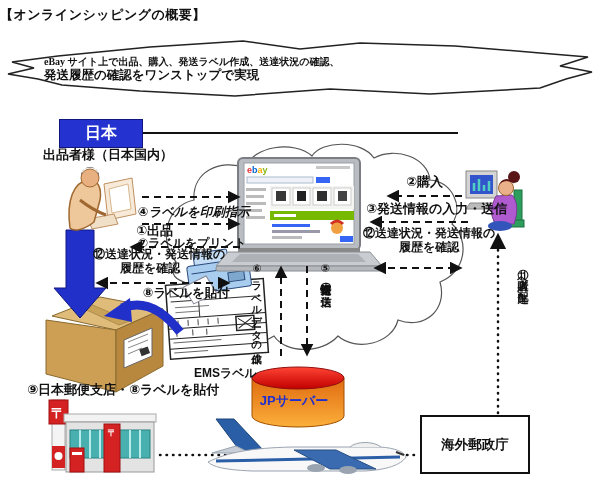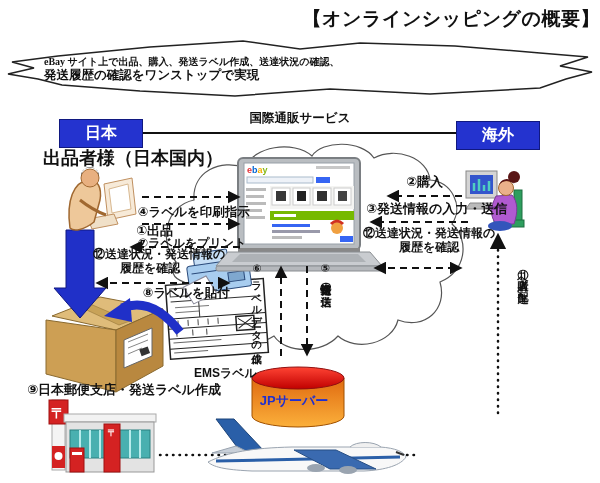--- a/index.html
+++ b/index.html
@@ -1,30 +1,30 @@
 <!DOCTYPE html>
 <html><head>
 <meta charset="utf-8">
 <style>
   html,body{margin:0;padding:0;background:#fff;}
   #stage{position:relative;width:600px;height:483px;background:#fff;overflow:hidden;
          font-family:"Liberation Sans","DejaVu Sans",sans-serif;color:#111;}
   #art{position:absolute;left:0;top:0;}
   .lbl{position:absolute;font-weight:700;white-space:nowrap;line-height:1.15;}
-  .t-title{left:0;top:8px;width:600px;text-align:right;font-size:19px;letter-spacing:.5px;}
+  .t-title{left:0;top:8px;width:600px;text-align:left;font-size:13px;letter-spacing:.5px;}
   .t-b1{left:44px;top:56px;font-size:10px;font-family:Liberation Serif, serif;}
   .t-b2{left:44px;top:68px;font-size:12.5px;}
   .rbox{position:absolute;background:#2433cf;border:1px solid #101880;color:#fff;
         display:flex;align-items:center;justify-content:center;font-weight:700;font-size:16px;}
   .rbox.japan{left:59px;top:119px;width:82px;height:27px;}
   .rbox.overseas{left:456px;top:121px;width:82px;height:27px;}
   .t-service{left:230px;top:111px;width:140px;text-align:center;font-size:12.5px;}
-  .t-seller{left:43px;top:148px;font-size:18px;text-align:right;}
+  .t-seller{left:43px;top:148px;font-size:13px;text-align:right;}
   .t-s1{left:136px;top:178px;font-size:13px;margin-top:46px;}
-  .t-s4{left:138px;top:205px;font-size:12.5px;}
+  .t-s4{left:138px;top:205px;font-size:12.5px;font-style:italic;}
   .t-s7{left:138px;top:229px;font-size:12px;margin-top:8px;}
   .t-s12L1{left:93px;top:248px;font-size:12px;}
   .t-s12L2{left:120px;top:262px;font-size:12px;}
   .t-s8{left:95px;top:286px;font-size:12.5px;margin-left:48px;}
   .t-s2{left:406px;top:175px;font-size:13px;}
   .t-s3{left:366px;top:202px;font-size:13px;}
   .t-s12R1{left:363px;top:227px;font-size:12px;}
   .t-s12R2{left:399px;top:241px;font-size:12px;}
   .vtext{position:absolute;font-weight:700;writing-mode:vertical-rl;text-orientation:upright;white-space:nowrap;}
   .t-s6{left:250px;top:262px;font-size:10.5px;}
@@ -223,37 +223,36 @@
     <line x1="307" y1="266" x2="307" y2="354" marker-end="url(#mA)"></line>
   </g>
   <line x1="498" y1="413" x2="498" y2="236" stroke="#111" stroke-width="2.5" stroke-dasharray="0.5 6" stroke-linecap="round" marker-end="url(#mA)"></line>
 </svg>
 
 <div class="lbl t-title">【オンラインシッピングの概要】</div>
 <div class="lbl t-b1">eBay サイト上で出品、購入、発送ラベル作成、送達状況の確認、</div>
 <div class="lbl t-b2">発送履歴の確認をワンストップで実現</div>
 
 <div class="rbox japan">日本</div>
-<div class="lbl t-service">国際通販サービス</div>
-<div class="rbox overseas">海外</div>
 <div class="lbl t-seller">出品者様（日本国内）</div>
 
 <div class="lbl t-s1">①出品</div>
 <div class="lbl t-s4">④ラベルを印刷指示</div>
 <div class="lbl t-s7">⑦ラベルをプリント</div>
 <div class="lbl t-s12L1">⑫送達状況・発送情報の</div>
 <div class="lbl t-s12L2">履歴を確認</div>
 <div class="lbl t-s8">⑧ラベルを貼付</div>
-<div class="lbl t-s9">⑨日本郵便支店・発送ラベル作成</div>
+<div class="lbl t-s9">⑨日本郵便支店・⑧ラベルを貼付</div>
 
 <div class="lbl t-s2">②購入</div>
 <div class="lbl t-s3">③発送情報の入力・送信</div>
 <div class="lbl t-s12R1">⑫送達状況・発送情報の</div>
 <div class="lbl t-s12R2">履歴を確認</div>
 
 <div class="vtext t-s6">⑥ラベルデータの作成</div>
 <div class="vtext t-s5">⑤発送情報の送信</div>
 <div class="vtext t-s11">⑪購入者へ配達</div>
 
 <div class="lbl t-ems">EMSラベル</div>
 <div class="lbl t-jps">JPサーバー</div>
+<div class="opost">海外郵政庁</div>
 
 </div>
 
 </body></html>

